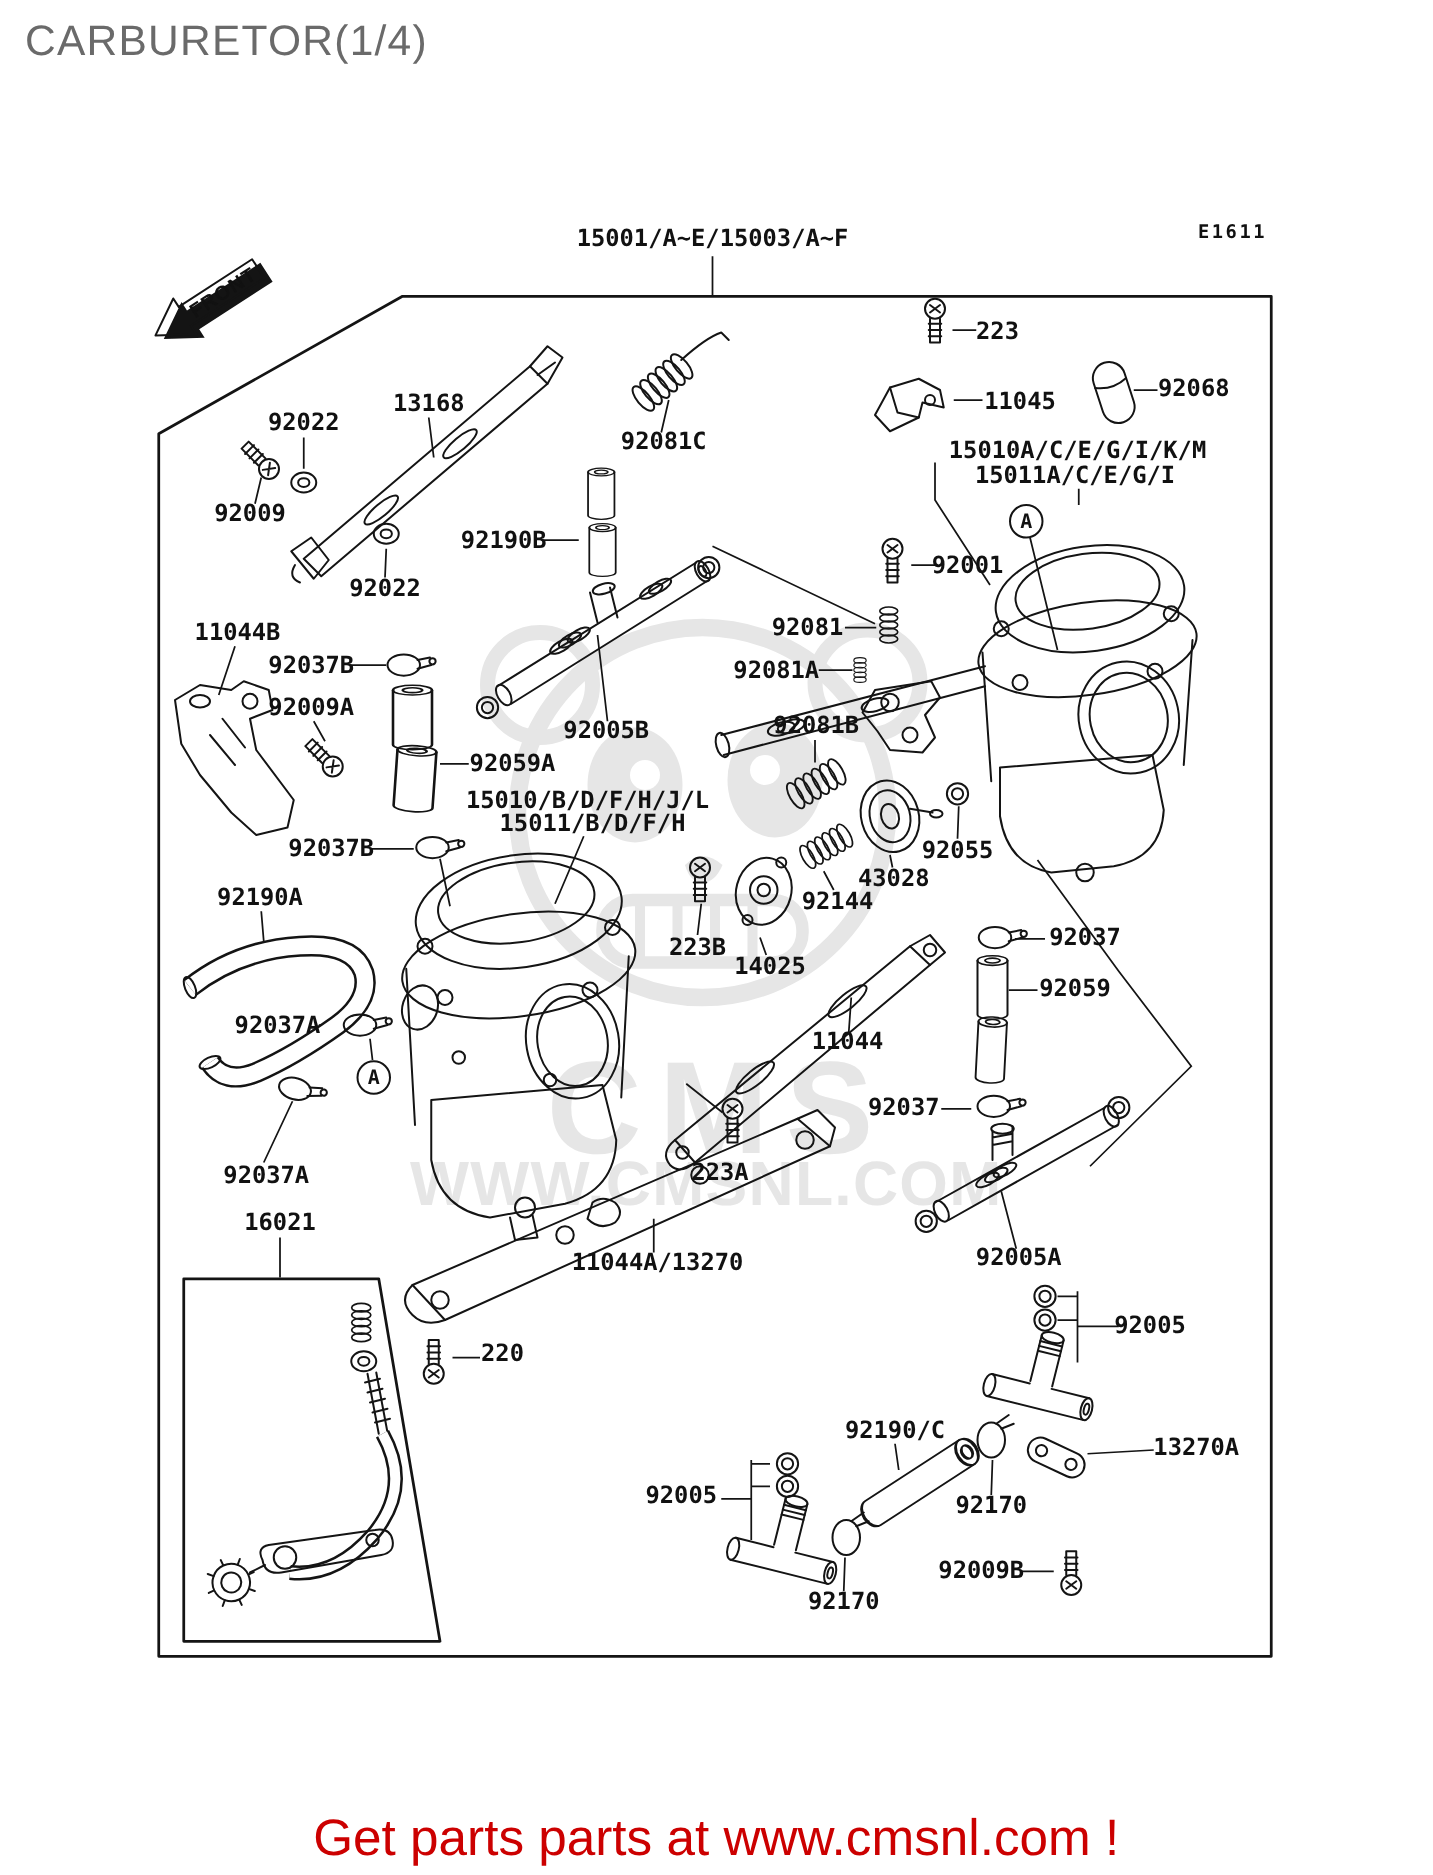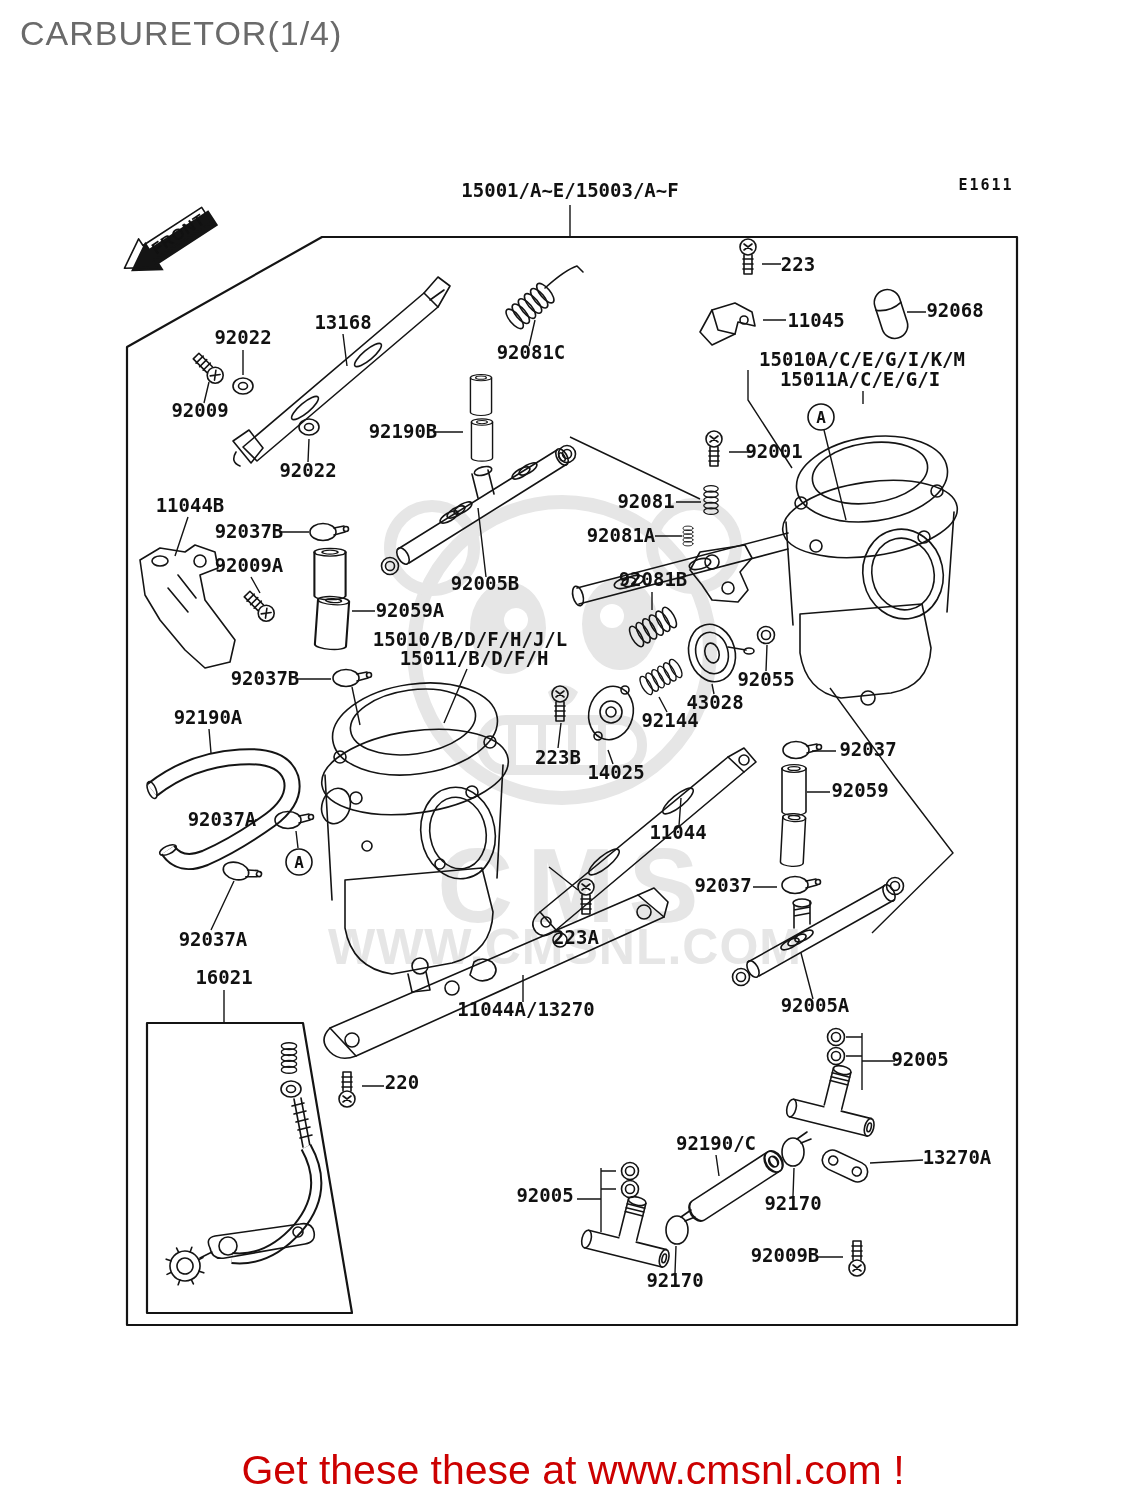--- a/index.html
+++ b/index.html
@@ -427,14 +427,14 @@
           <circle cx="299" cy="862" r="13" class="marker-circle"></circle>
           <text x="299" y="867.5" class="marker-text">A</text>
         </g>
         <g>
           <circle cx="821" cy="417" r="13" class="marker-circle"></circle>
           <text x="821" y="422.5" class="marker-text">A</text>
         </g>
       </g>
   </svg>
 
-  <div class="footer-banner">Get these these at www.cmsnl.com !</div>
+  <div class="footer-banner">Get parts parts at www.cmsnl.com !</div>
 </div>
 
 </body></html>

